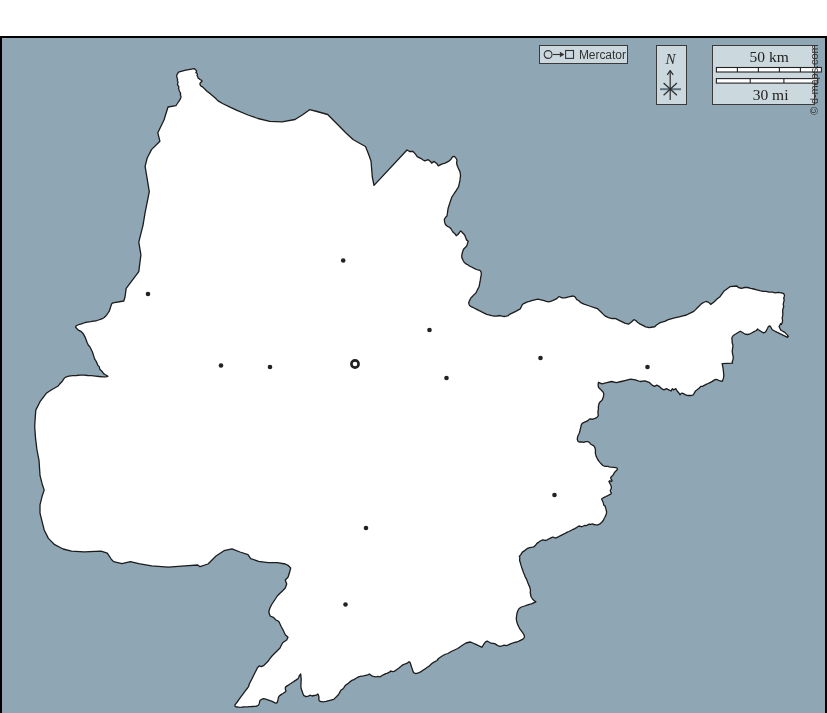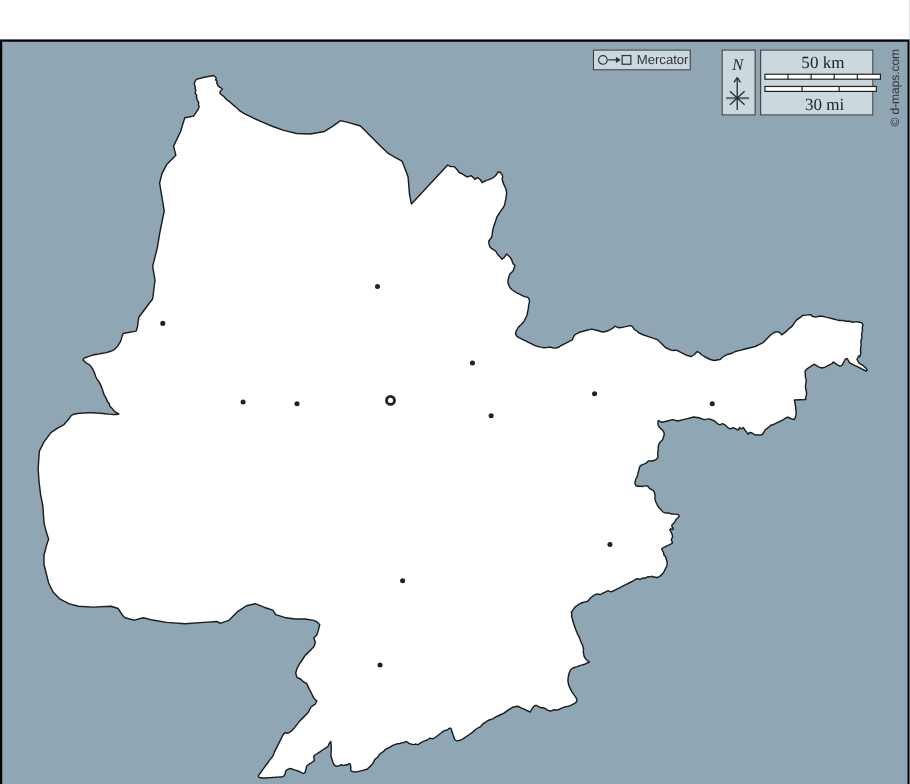--- a/index.html
+++ b/index.html
@@ -47,21 +47,21 @@
     <g stroke="#2b2b2b" stroke-width="1.2" fill="none">
       <line x1="13.2" y1="24.5" x2="13.2" y2="54"></line>
       <line x1="13.2" y1="24.5" x2="10.3" y2="28.9"></line>
       <line x1="13.2" y1="24.5" x2="16.2" y2="28.9"></line>
       <line x1="6.6" y1="37" x2="19.9" y2="49.3"></line>
       <line x1="19.9" y1="37" x2="6.6" y2="49.3"></line>
     </g>
   </svg>
 </div>
 
-<div class="box" id="scale" style="left:689px;top:7px;width:103px;height:60px;">
+<div class="box" id="scale" style="left:710px;top:7px;width:103px;height:60px;">
   <svg width="111" height="58" viewBox="0 0 111 58" style="display:block">
     <text x="56.1" y="16.1" font-size="15.5" text-anchor="middle" font-family="Liberation Serif, serif" fill="#222">50 km</text>
     <g stroke="#222" stroke-width="1.1" fill="#fff">
       <rect x="3.4" y="21.5" width="105" height="4.5"></rect>
       <line x1="24.4" y1="21.5" x2="24.4" y2="26"></line>
       <line x1="45.4" y1="21.5" x2="45.4" y2="26"></line>
       <line x1="66.4" y1="21.5" x2="66.4" y2="26"></line>
       <line x1="87.4" y1="21.5" x2="87.4" y2="26"></line>
       <rect x="3.4" y="32.6" width="101.3" height="4.5"></rect>
       <line x1="37.2" y1="32.6" x2="37.2" y2="37.1"></line>

